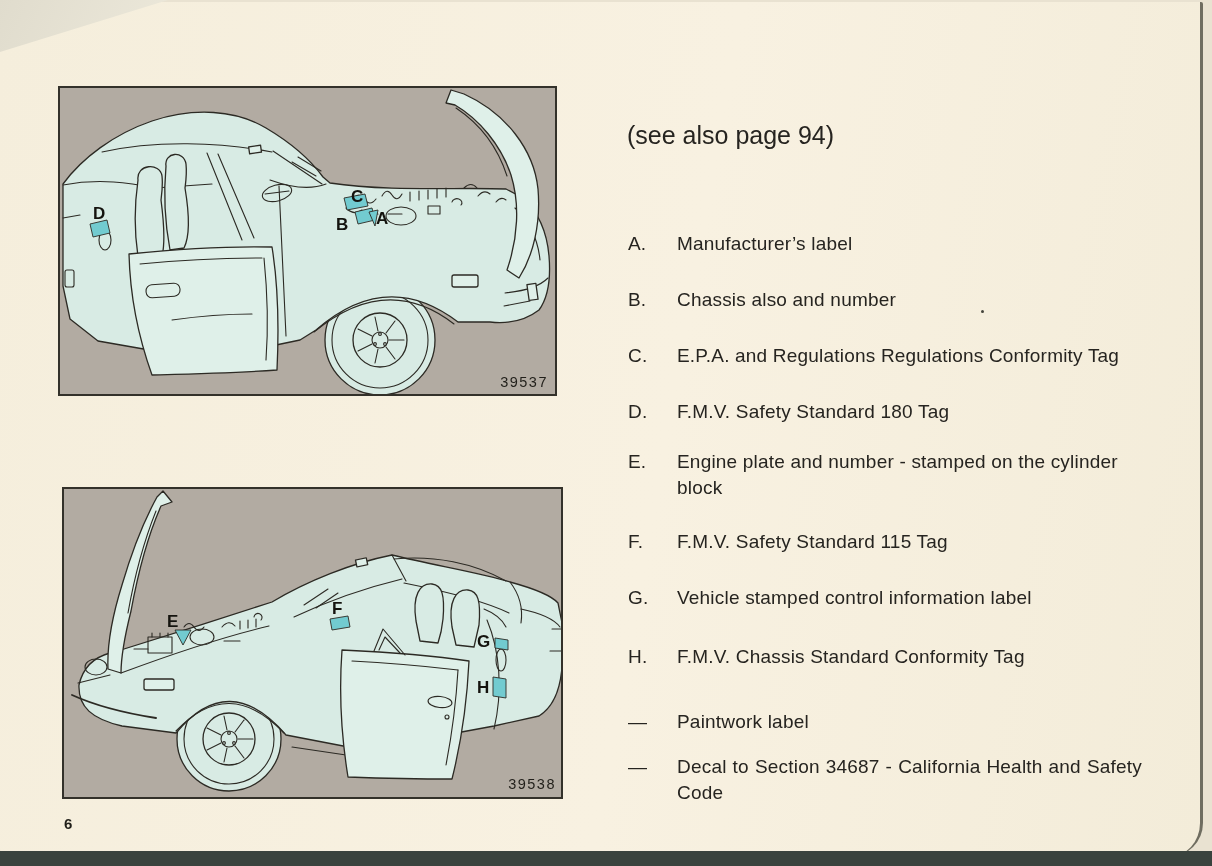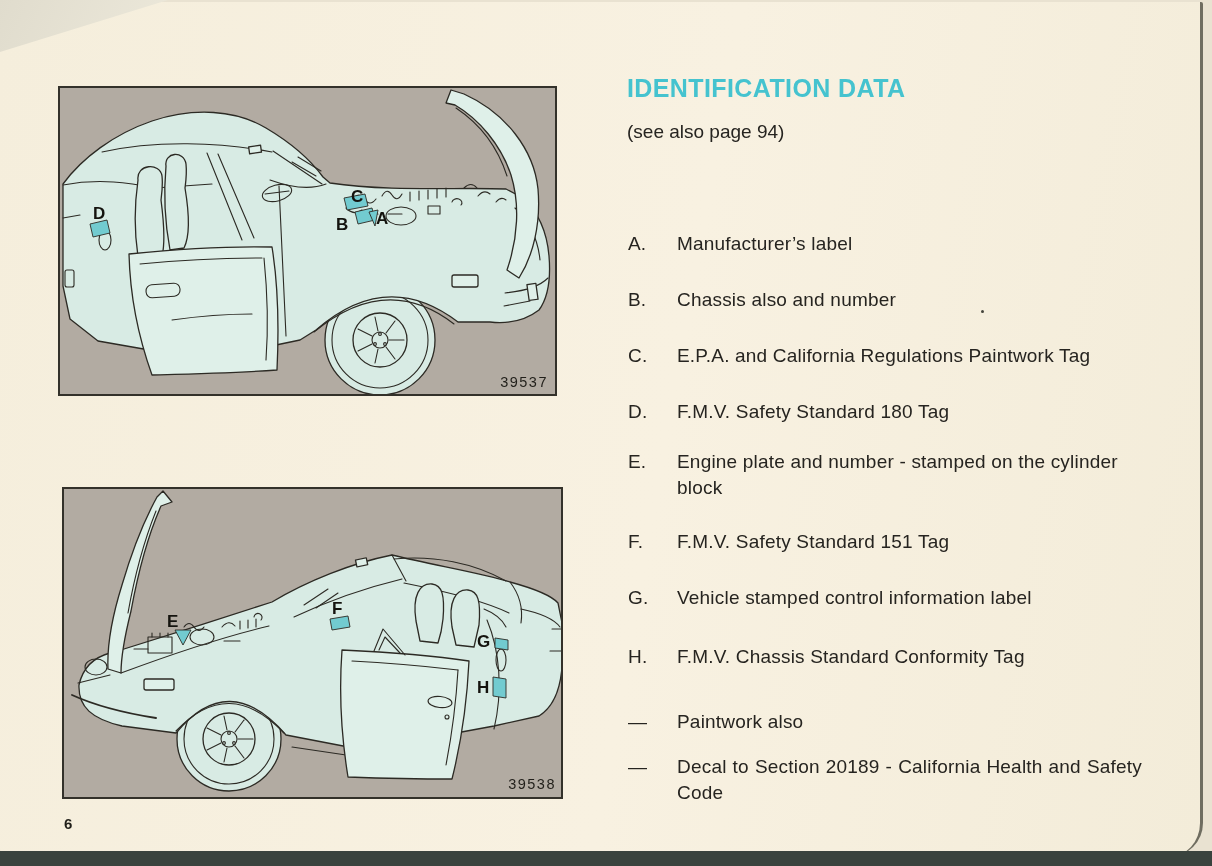--- a/index.html
+++ b/index.html
@@ -18,21 +18,21 @@
   .corner-wedge{
     position:absolute;left:0;top:-2px;width:168px;height:52px;
     background:linear-gradient(115deg,#e0dccd,#ece8da);
     clip-path:polygon(0 0,168px 0,0 52px);
   }
   .page-title{
     position:absolute;left:627px;top:72px;
     font-size:25px;font-weight:bold;letter-spacing:.4px;
     color:var(--title-teal,#45c3cf);
   }
-  .subtitle{position:absolute;left:627px;top:119px;font-size:19px;color:var(--ink,#262420)}
+  .subtitle{position:absolute;left:627px;top:119px;font-size:25px;color:var(--ink,#262420)}
   .list{position:absolute;left:0;top:0;width:100%;height:100%}
   .list-item{
     position:absolute;left:628px;width:514px;display:flex;
     font-size:19px;line-height:26px;letter-spacing:.2px;color:var(--ink,#262420);
   }
   .item-key{flex:0 0 49px}
   .item-text{flex:1}
   .justify .item-text{text-align:justify}
   .page-num{position:absolute;left:64px;top:813px;font-size:15px;font-weight:bold;color:#1f1e19}
   .speck{position:absolute;left:981px;top:308px;width:3px;height:3px;border-radius:50%;background:#45443c}
@@ -49,21 +49,20 @@
   .marker{fill:var(--teal-marker,#72cbd0);stroke:var(--ink-line,#2c2a24);stroke-width:.9}
   .fig-label{font-family:"Liberation Sans",sans-serif;font-size:17px;font-weight:bold;fill:#14130e}
   .fig-num{font-family:"Liberation Sans",sans-serif;font-size:14.5px;fill:#211f1a;letter-spacing:1.5px}
 </style>
 </head>
 <body>
 
 <div class="page">
   <div class="corner-wedge"></div>
 
-  <div class="page-title">IDENTIFICATION DATA</div>
   <div class="subtitle">(see also page 94)</div>
 
   <figure class="figure fig1">
     <svg viewBox="0 0 495 306">
 
       <g>
         <circle class="mint" cx="320" cy="252" r="55" stroke-width="2"></circle>
         <circle class="ln" cx="320" cy="252" r="48"></circle>
         <circle class="mint" cx="320" cy="252" r="27"></circle>
         <g class="ln">
@@ -248,49 +247,49 @@
     <div class="list-item" style="top:229px">
       <span class="item-key">A.</span>
       <span class="item-text">Manufacturer’s label</span>
     </div>
     <div class="list-item" style="top:285px">
       <span class="item-key">B.</span>
       <span class="item-text">Chassis also and number</span>
     </div>
     <div class="list-item" style="top:341px">
       <span class="item-key">C.</span>
-      <span class="item-text">E.P.A. and California Regulations Paintwork Tag</span>
+      <span class="item-text">E.P.A. and Regulations Regulations Conformity Tag</span>
     </div>
     <div class="list-item" style="top:397px">
       <span class="item-key">D.</span>
       <span class="item-text">F.M.V. Safety Standard 180 Tag</span>
     </div>
     <div class="list-item" style="top:447px">
       <span class="item-key">E.</span>
       <span class="item-text">Engine plate and number - stamped on the cylinder block</span>
     </div>
     <div class="list-item" style="top:527px">
       <span class="item-key">F.</span>
-      <span class="item-text">F.M.V. Safety Standard 151 Tag</span>
+      <span class="item-text">F.M.V. Safety Standard 115 Tag</span>
     </div>
     <div class="list-item" style="top:583px">
       <span class="item-key">G.</span>
       <span class="item-text">Vehicle stamped control information label</span>
     </div>
     <div class="list-item" style="top:642px">
       <span class="item-key">H.</span>
       <span class="item-text">F.M.V. Chassis Standard Conformity Tag</span>
     </div>
     <div class="list-item" style="top:707px">
       <span class="item-key">—</span>
-      <span class="item-text">Paintwork also</span>
+      <span class="item-text">Paintwork label</span>
     </div>
     <div class="list-item justify" style="top:752px">
       <span class="item-key">—</span>
-      <span class="item-text">Decal to Section 20189 - California Health and Safety Code</span>
+      <span class="item-text">Decal to Section 34687 - California Health and Safety Code</span>
     </div>
   </div>
 
   <div class="page-num">6</div>
   <div class="speck"></div>
 </div>
 
 <div class="bottom-band"></div>
 
 </body></html>

